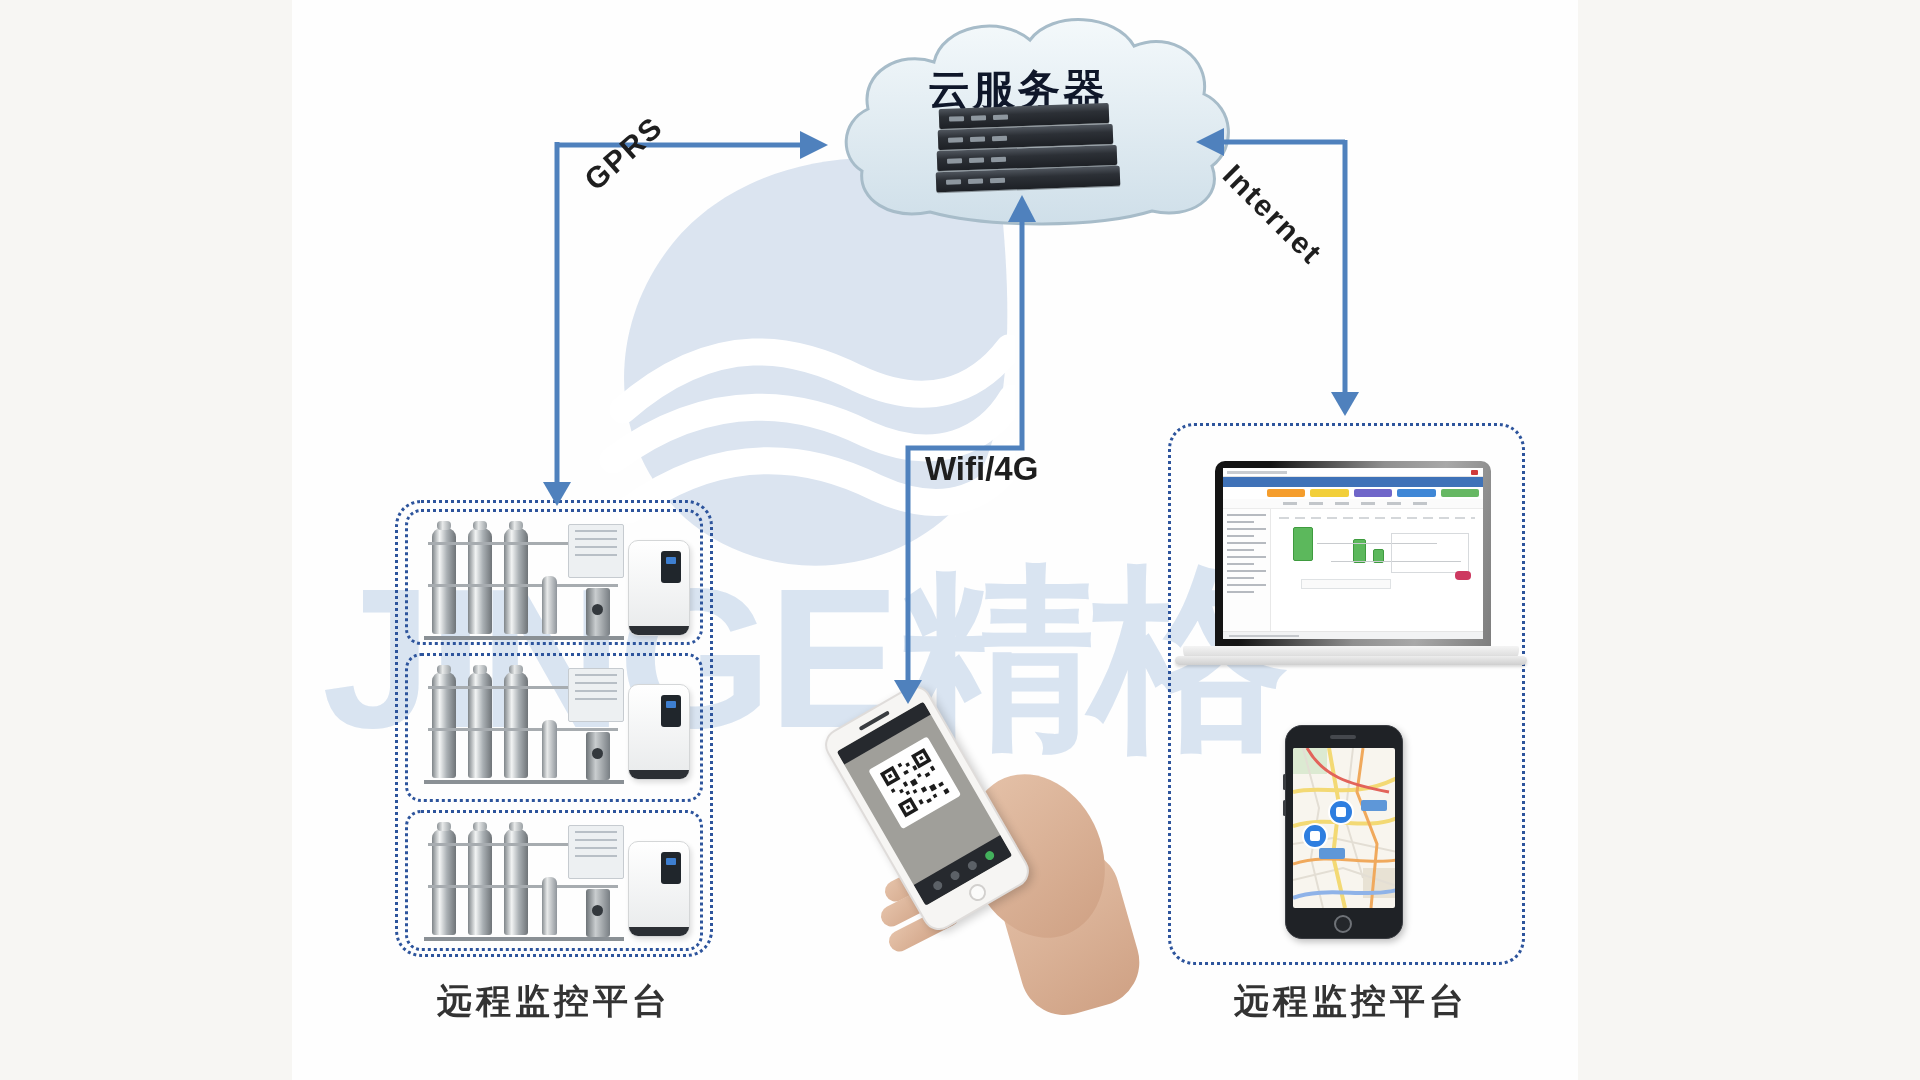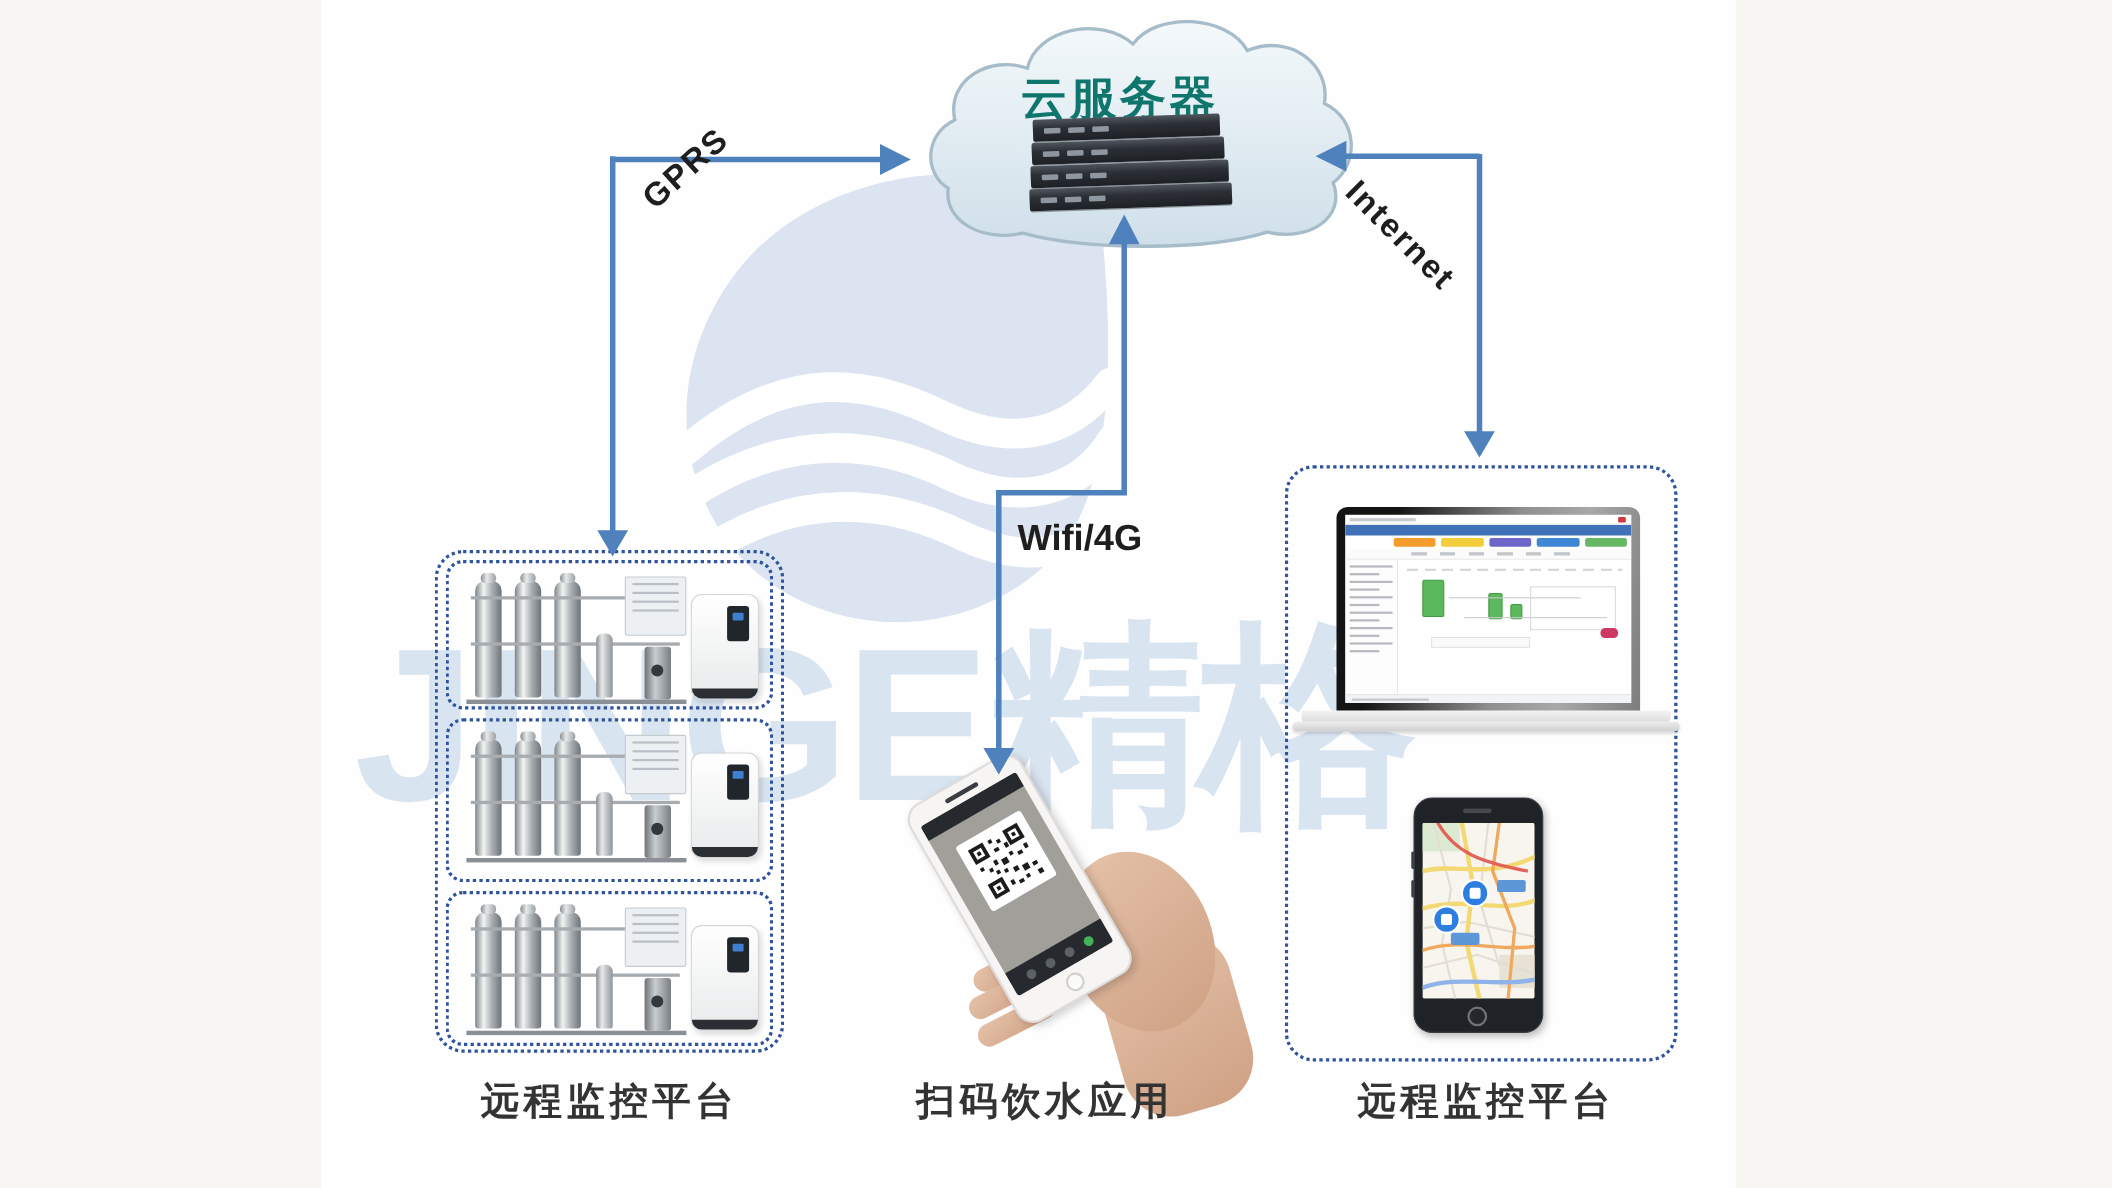--- a/index.html
+++ b/index.html
@@ -16,26 +16,26 @@
            font-weight:bold;font-size:198px;letter-spacing:-4px;white-space:nowrap;line-height:1;}
   .wm-text .reg{font-size:44px;vertical-align:super;letter-spacing:0;}
 
   
   .arrows{position:absolute;left:0;top:0;width:1920px;height:1080px;z-index:5;pointer-events:none;}
   .conn-label{position:absolute;z-index:6;color:#1e1e1e;}
   .lbl-gprs{left:578px;top:172px;font-size:30px;font-weight:600;letter-spacing:2px;
             transform:rotate(-42deg);transform-origin:left top;}
   .lbl-internet{left:1240px;top:158px;font-size:30px;font-weight:600;letter-spacing:2px;
             transform:rotate(45deg);transform-origin:left top;}
-  .lbl-wifi{left:925px;top:470px;font-size:33px;font-weight:600;}
+  .lbl-wifi{left:925px;top:450px;font-size:33px;font-weight:600;}
 
   
   .cloud-svg{position:absolute;left:838px;top:8px;width:400px;height:230px;z-index:2;}
   .cloud-label{position:absolute;left:928px;top:62px;width:170px;z-index:3;font-size:42px;
-               color:#0f766e;font-weight:600;letter-spacing:3px;text-align:center;white-space:nowrap;}
+               color:#0f172a;font-weight:600;letter-spacing:3px;text-align:center;white-space:nowrap;}
   .server-stack{position:absolute;left:936px;top:106px;z-index:4;}
   .server{height:20px;margin-bottom:1px;border-radius:2px;display:flex;align-items:center;gap:7px;
           padding-left:10px;transform:rotate(-2deg);
           background:linear-gradient(180deg,#50565e 0%,#2c3036 40%,#1d2025 100%);
           box-shadow:0 1px 0 rgba(0,0,0,.35);}
   .server i{display:block;width:15px;height:5px;background:#8e979f;border-radius:1px;}
   .server:nth-child(1){width:170px;margin-left:3px;}
   .server:nth-child(2){width:175px;margin-left:2px;}
   .server:nth-child(3){width:180px;margin-left:1px;}
   .server:nth-child(4){width:184px;margin-left:0;}
@@ -427,15 +427,14 @@
             <circle cx="22" cy="88" r="12" fill="#2e7ee0" stroke="#ffffff" stroke-width="2"></circle>
             <rect x="17" y="83" width="10" height="10" rx="2" fill="#ffffff"></rect>
           </g>
         </svg>
       </div>
       <div class="home"></div>
     </div>
   </div>
 
   <div class="caption cap-equip">远程监控平台</div>
-  <div class="caption cap-scan">扫码饮水应用</div>
   <div class="caption cap-monitor">远程监控平台</div>
 </div>
 
 </body></html>

